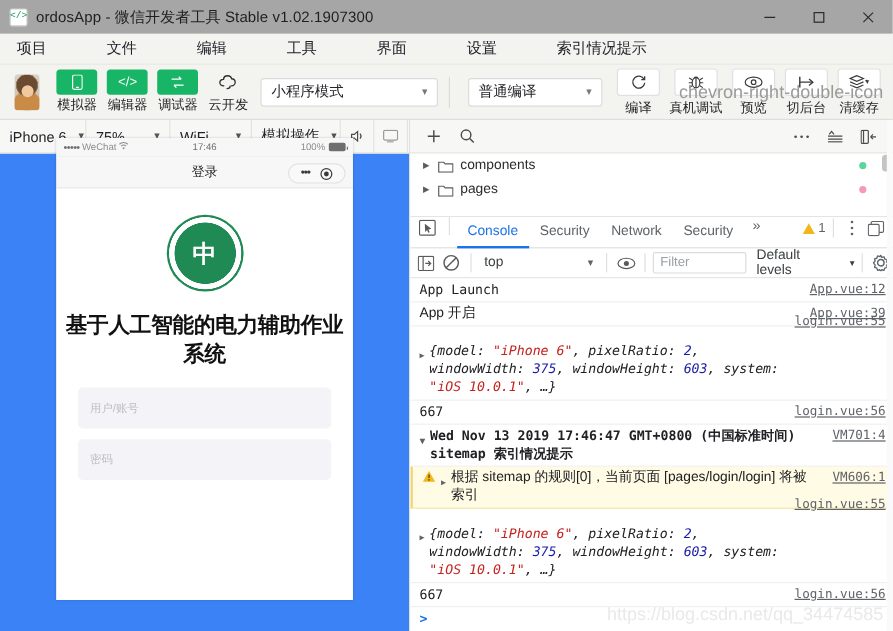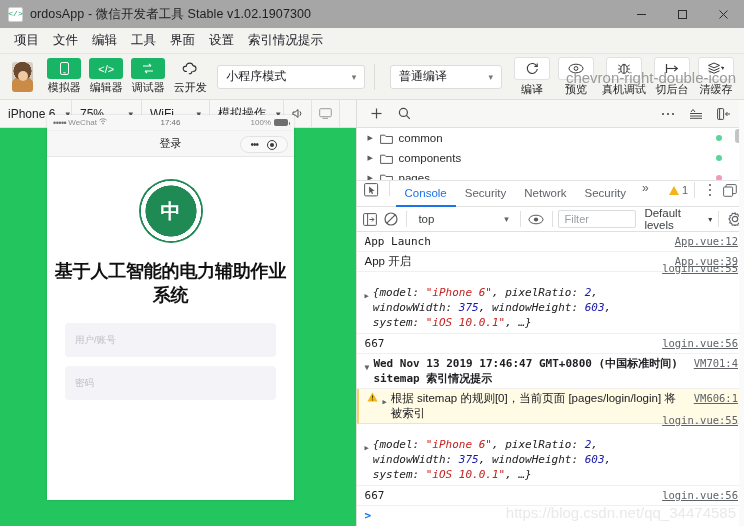--- a/index.html
+++ b/index.html
@@ -48,20 +48,21 @@
   .win-btn svg { display:block; }
 
   
   .menubar {
     height: 26px;
     background: #f3f3f0;
     display: flex;
     align-items: center;
     padding-left: 7px;
     border-bottom: 1px solid #e6e6e2;
+    gap: 36px;
   }
   .menu-item {
     padding: 3px 7px;
     font-size: 12.5px;
     color: #22222a;
     white-space: nowrap;
   }
 
   
   .toolbar {
@@ -166,21 +167,21 @@
     color:#4a4a4a;
   }
 
   
   .body-split {
     display: flex;
     height: calc(526px - 28px - 26px - 46px);
   }
   .left-pane {
     width: 368px;
-    background: #22c55e;
+    background: #3b82f6;
     position: relative;
     overflow: hidden;
   }
   .right-pane {
     flex: 1;
     background: #ffffff;
     display: flex;
     flex-direction: column;
     border-left: 1px solid #dcdcd8;
     position: relative;
@@ -365,21 +366,21 @@
     width: 110px; height: 19px; font-size: 11.5px; color:#3c4043;
     padding: 0 5px;
   }
   .filter-input {
     width: 85px; height: 18px;
     border: 1px solid #dadce0; border-radius: 2px;
     font-size: 11px; color:#9aa0a6;
     display:flex; align-items:center; padding: 0 5px;
     background:#fff;
   }
-  .levels { font-size: 11.5px; color:#3c4043; display:flex; align-items:center; gap:2px; margin-left: 6px;}
+  .levels { font-size: 11.5px; color:#3c4043; display:flex; align-items:center; gap:17px; margin-left: 6px;}
   .vsep { width:1px;height:16px;background:#e0e0e0;margin:0 4px;}
 
   
   .console {
     flex: 1;
     overflow: hidden;
     background: #ffffff;
     font-family: "DejaVu Sans Mono", "Liberation Mono", monospace;
     font-size: 11px;
   }
@@ -519,39 +520,39 @@
     <div class="tb-group" style="margin-left:8px">
       <div class="tb-btn2">
         <div class="tb-icon2">
           <svg width="13" height="13" viewBox="0 0 13 13">
               <path d="M10.8 4.2A5 5 0 1 0 11.3 7" fill="none" stroke="#3a3a3a" stroke-width="1.1"></path>
               <path d="M11.2 1.6v2.8H8.4" fill="none" stroke="#3a3a3a" stroke-width="1.1"></path>
             </svg>
         </div>
         <div class="tb-label">编译</div>
       </div>
-      <div class="tb-btn2">
-        <div class="tb-icon2">
-          <svg width="16" height="11" viewBox="0 0 16 11">
-              <ellipse cx="8" cy="5.5" rx="7" ry="4.3" fill="none" stroke="#3a3a3a" stroke-width="1"></ellipse>
-              <circle cx="8" cy="5.5" r="1.9" fill="none" stroke="#3a3a3a" stroke-width="1"></circle>
-            </svg>
-        </div>
-        <div class="tb-label">预览</div>
-      </div>
       <div class="tb-btn2" style="width:52px">
         <div class="tb-icon2">
           <svg width="14" height="13" viewBox="0 0 14 13">
               <ellipse cx="7" cy="7" rx="3.2" ry="4.3" fill="none" stroke="#3a3a3a" stroke-width="1"></ellipse>
               <line x1="7" y1="2.7" x2="7" y2="11.3" stroke="#3a3a3a" stroke-width="1"></line>
               <path d="M3.8 4.5L1.3 3M3.8 7H1M3.8 9.5L1.3 11M10.2 4.5L12.7 3M10.2 7H13M10.2 9.5l2.5 1.5" stroke="#3a3a3a" stroke-width="0.9"></path>
               <path d="M5.3 3.2A2 2 0 0 1 8.7 3.2" fill="none" stroke="#3a3a3a" stroke-width="0.9"></path>
             </svg>
         </div>
         <div class="tb-label">真机调试</div>
+      </div>
+      <div class="tb-btn2">
+        <div class="tb-icon2">
+          <svg width="16" height="11" viewBox="0 0 16 11">
+              <ellipse cx="8" cy="5.5" rx="7" ry="4.3" fill="none" stroke="#3a3a3a" stroke-width="1"></ellipse>
+              <circle cx="8" cy="5.5" r="1.9" fill="none" stroke="#3a3a3a" stroke-width="1"></circle>
+            </svg>
+        </div>
+        <div class="tb-label">预览</div>
       </div>
       <div class="tb-btn2">
         <div class="tb-icon2">
           <svg width="15" height="11" viewBox="0 0 15 11">
               <line x1="1.5" y1="1" x2="1.5" y2="10" stroke="#3a3a3a" stroke-width="1.2"></line>
               <line x1="1.5" y1="5.5" x2="12" y2="5.5" stroke="#3a3a3a" stroke-width="1.1"></line>
               <path d="M9.2 2.8L12.4 5.5 9.2 8.2" fill="none" stroke="#3a3a3a" stroke-width="1.1"></path>
             </svg>
         </div>
         <div class="tb-label">切后台</div>
@@ -689,30 +690,20 @@
         <div class="sim-ico" style="border:none;margin-right:6px">
           <svg width="14" height="12" viewBox="0 0 14 12">
               <rect x="0.6" y="0.6" width="6" height="10.8" rx="0.8" fill="none" stroke="#4a4a4a" stroke-width="1"></rect>
               <line x1="2.6" y1="1" x2="2.6" y2="11" stroke="#4a4a4a" stroke-width="1"></line>
               <path d="M13 6H8.5M8.5 6l2-2M8.5 6l2 2" fill="none" stroke="#4a4a4a" stroke-width="1"></path>
             </svg>
         </div>
       </div>
 
       <div class="filetree">
-        <div class="tree-row">
-          <span class="tree-arrow">▶</span>
-          <span class="tree-folder">
-            <svg width="13" height="11" viewBox="0 0 13 11">
-                <path d="M0.6 2.2h4.2l1.1 1.3h6.5v6.9H0.6z" fill="none" stroke="#5c5c5c" stroke-width="1"></path>
-              </svg>
-          </span>
-          <span>common</span>
-          <span class="tree-dot" style="background:#5ad69b"></span>
-        </div>
         <div class="tree-row">
           <span class="tree-arrow">▶</span>
           <span class="tree-folder">
             <svg width="13" height="11" viewBox="0 0 13 11">
                 <path d="M0.6 2.2h4.2l1.1 1.3h6.5v6.9H0.6z" fill="none" stroke="#5c5c5c" stroke-width="1"></path>
               </svg>
           </span>
           <span>components</span>
           <span class="tree-dot" style="background:#5ad69b"></span>
         </div>

